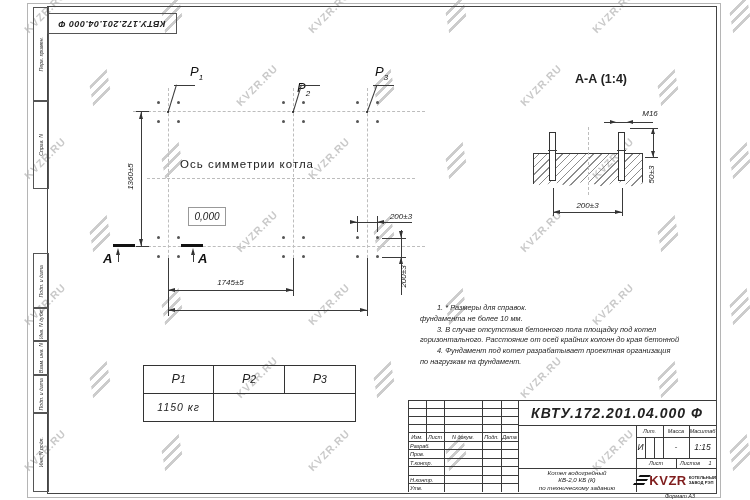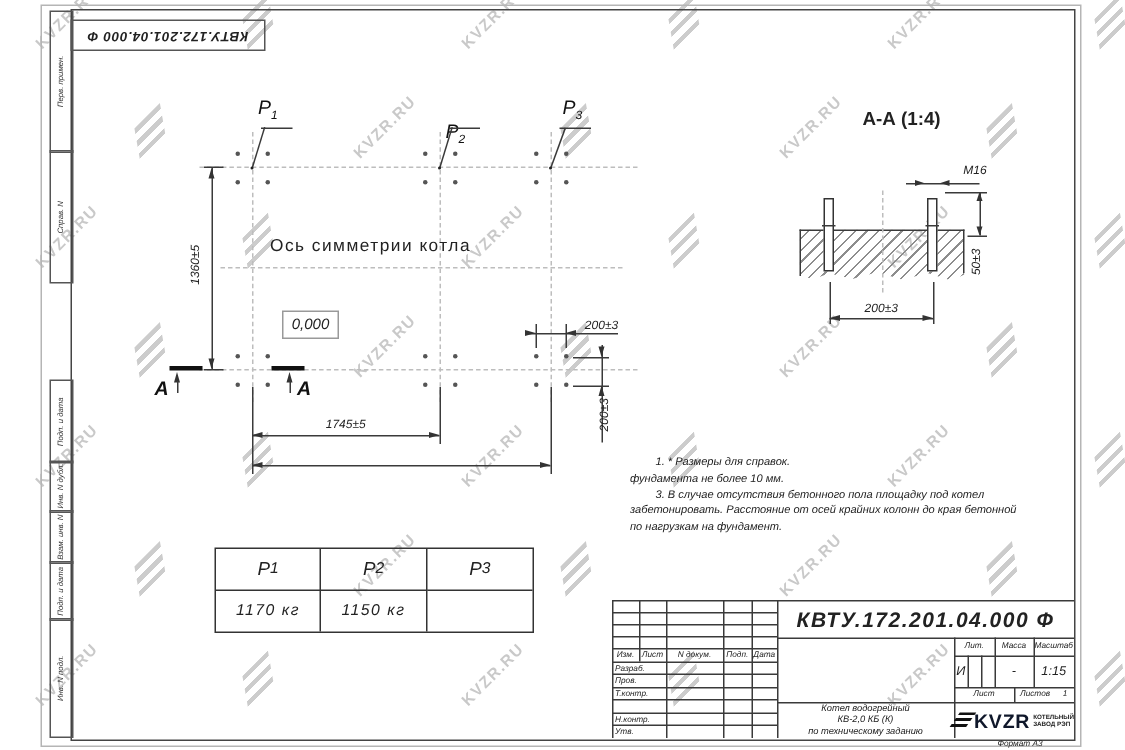--- a/index.html
+++ b/index.html
@@ -46,21 +46,21 @@
   .tb{position:absolute;font-size:5.5px;font-style:italic;text-align:center;white-space:nowrap;color:#222;}
   .tbl{position:absolute;font-size:5.5px;font-style:italic;white-space:nowrap;color:#222;}
   .docnum{position:absolute;left:518px;top:400px;width:198px;height:25px;display:flex;align-items:center;justify-content:center;
           font-size:14px;font-style:italic;font-weight:600;letter-spacing:1px;}
   .tbtitle{position:absolute;left:518px;top:426px;width:118px;height:42px;display:flex;flex-direction:column;align-items:center;justify-content:center;
            font-size:10px;font-style:italic;font-weight:600;line-height:13px;}
   .tbsub{position:absolute;left:518px;top:468px;width:118px;height:24px;display:flex;flex-direction:column;align-items:center;justify-content:center;
          font-size:6.2px;font-style:italic;line-height:7.6px;}
   .logo{position:absolute;left:636px;top:468px;width:80px;height:24px;display:flex;align-items:center;justify-content:center;gap:2px;}
   .logo .mark{width:12px;height:11px;background:repeating-linear-gradient(180deg,#111 0 2px,transparent 2px 4px);transform:skewX(-35deg);}
-  .logo .kv{font-size:13px;font-weight:800;letter-spacing:.5px;color:#0f172a;font-style:normal;}
+  .logo .kv{font-size:13px;font-weight:800;letter-spacing:.5px;color:#7f1d1d;font-style:normal;}
   .logo .cap{display:flex;flex-direction:column;font-size:4.2px;font-weight:700;line-height:5px;color:#222;}
   
   .block{position:absolute;left:533px;top:153px;width:110px;height:34px;
          background:repeating-linear-gradient(135deg,transparent 0 4.5px,#8d8d8d 4.5px 5.5px);
          clip-path:polygon(0 0,100% 0,100% 88%,92% 100%,78% 86%,62% 98%,47% 84%,32% 97%,18% 86%,8% 98%,0 88%);}
   .bolt{position:absolute;width:7px;height:49px;background:#fff;border:1px solid #333;box-sizing:border-box;}
   .elevbox{position:absolute;left:188px;top:207px;width:36px;height:17px;border:1px solid #999;display:flex;align-items:center;justify-content:center;
            font-size:10px;font-style:italic;background:#fff;}
   .wm-layer{position:absolute;inset:0;z-index:0;}
   .drawing{position:absolute;inset:0;z-index:1;}
@@ -151,21 +151,21 @@
       <span>КВТУ.172.201.04.000  Ф</span>
     </div>
 
     <div class="dh" style="left:133px;top:111px;width:292px;"></div>
     <div class="dh" style="left:147px;top:178px;width:268px;"></div>
     <div class="dh" style="left:133px;top:246px;width:292px;"></div>
     <div class="dv" style="left:168px;top:88px;height:180px;"></div>
     <div class="dv" style="left:293px;top:88px;height:180px;"></div>
     <div class="dv" style="left:367px;top:88px;height:180px;"></div>
 
-    <div class="plabel" style="left:172px;top:64px;text-align:right;"><span>P</span><sub>1</sub></div>
+    <div class="plabel" style="left:190px;top:64px;text-align:right;"><span>P</span><sub>1</sub></div>
     <div class="diag" style="left:168px;top:112px;width:29px;transform:rotate(-73deg);"></div>
     <div class="hl" style="left:174px;top:85px;width:21px;"></div>
     <div class="cdot" style="left:166.7px;top:110.7px;"></div>
 
     <div class="plabel" style="left:297px;top:80px;"><span>P</span><sub>2</sub></div>
     <div class="diag" style="left:293px;top:112px;width:29px;transform:rotate(-73deg);"></div>
     <div class="hl" style="left:299px;top:85px;width:21px;"></div>
     <div class="cdot" style="left:291.7px;top:110.7px;"></div>
 
     <div class="plabel" style="left:375px;top:64px;"><span>P</span><sub>3</sub></div>
@@ -248,38 +248,38 @@
     <div class="vl" style="left:622px;top:188px;height:28px;"></div>
     <div class="hl" style="left:553px;top:212px;width:69px;"></div>
     <div class="tri tl" style="left:553px;top:210px;"></div>
     <div class="tri tr" style="left:615px;top:210px;"></div>
     <div class="dim" style="left:553px;top:201px;width:69px;">200±3</div>
 
     <div class="notes">
       <div class="nline indent">1. * Размеры для справок.</div>
       <div class="nline">фундамента не более 10 мм.</div>
       <div class="nline indent">3. В случае отсутствия бетонного пола площадку под котел</div>
-      <div class="nline">забетонировать. Расстояние от осей крайних колонн до края бетонной</div>
+      <div class="nline">горизонтального. Расстояние от осей крайних колонн до края бетонной</div>
+      <div class="nline indent">4. Фундамент под котел разрабатывает проектная организация</div>
       <div class="nline">по нагрузкам на фундамент.</div>
     </div>
 
     <div class="ltable">
       <div class="c hd">
           <span>P</span>
           <sub>1</sub>
         </div>
       <div class="c hd">
           <span>P</span>
           <sub>2</sub>
         </div>
       <div class="c hd">
           <span>P</span>
           <sub>3</sub>
         </div>
-      <div class="c vv bot">1170 кг</div>
       <div class="c vv bot">1150 кг</div>
     </div>
 
     <div class="hl" style="left:408px;top:400px;width:308px;"></div>
     <div class="hl" style="left:408px;top:408px;width:110px;"></div>
     <div class="hl" style="left:408px;top:416px;width:110px;"></div>
     <div class="hl" style="left:408px;top:424px;width:110px;"></div>
     <div class="hl" style="left:518px;top:425px;width:198px;"></div>
     <div class="hl" style="left:408px;top:432px;width:110px;"></div>
     <div class="hl" style="left:408px;top:441px;width:110px;"></div>

